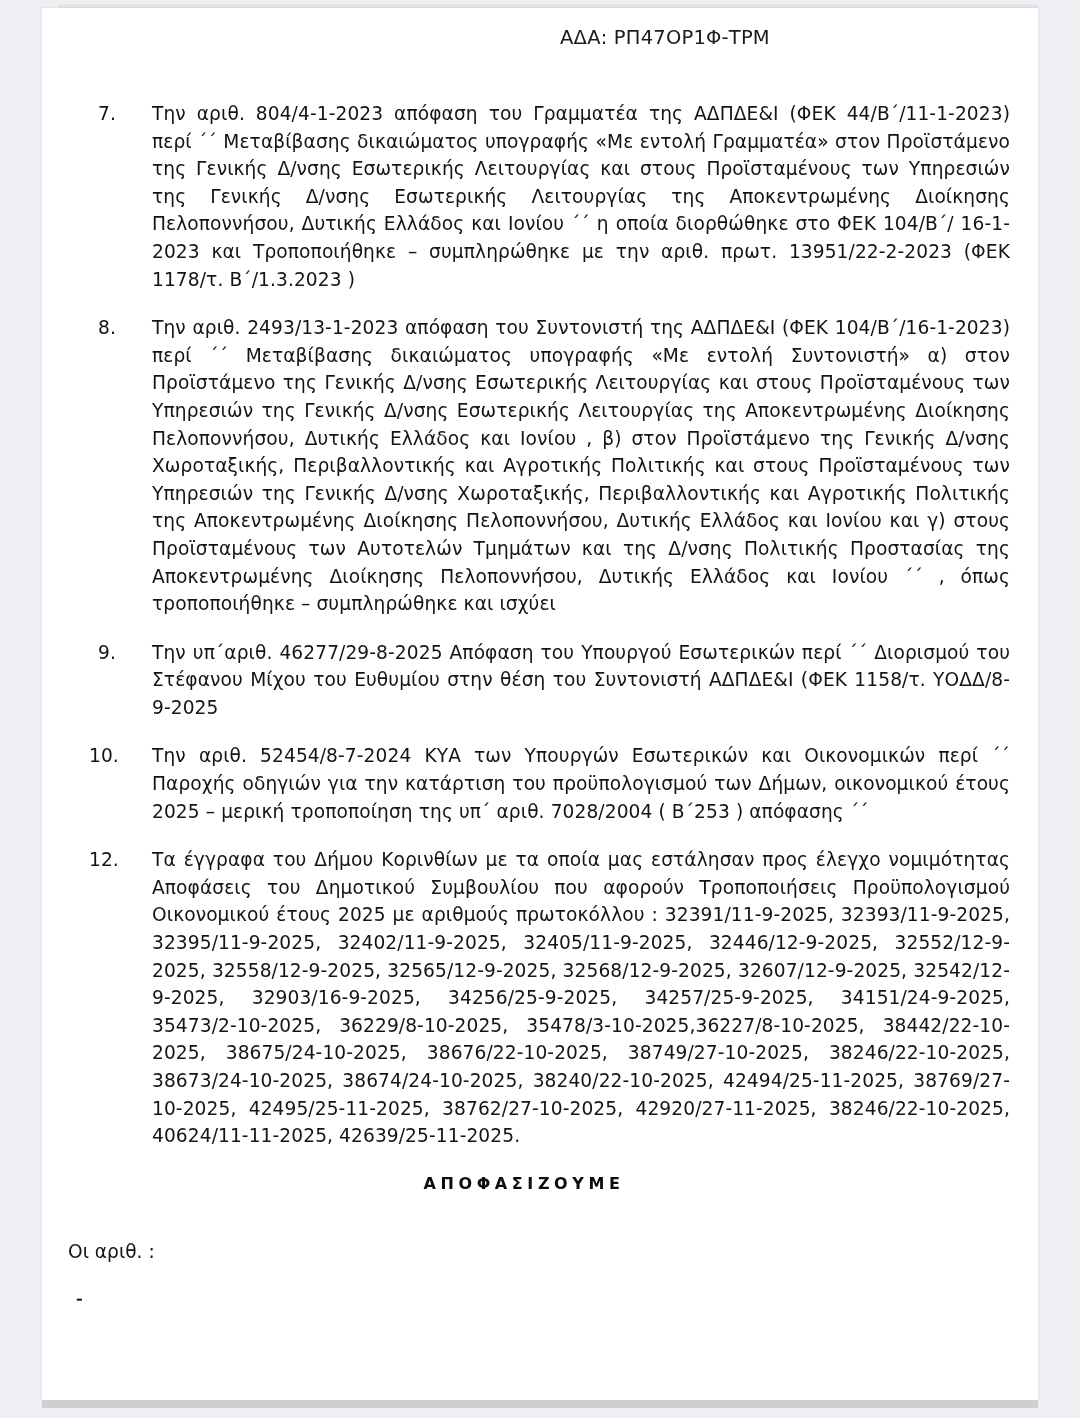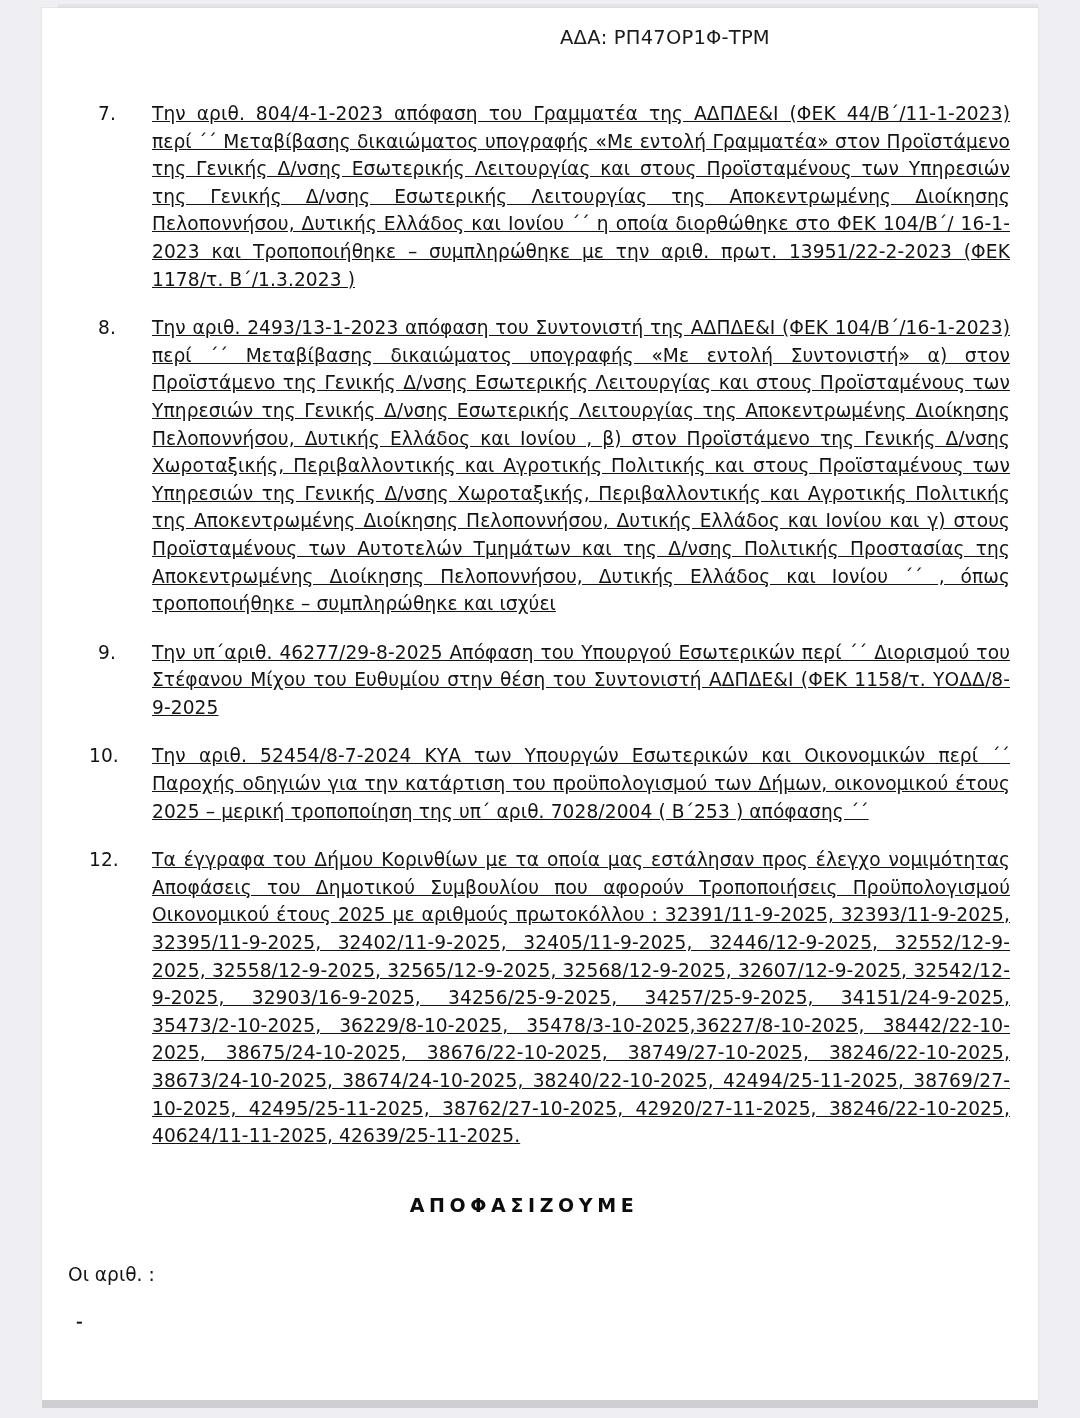--- a/index.html
+++ b/index.html
@@ -97,34 +97,33 @@
     font-size: 18.6px;
     line-height: 27.6px;
     color: #141414;
   }
   ol.clauses > li.two-digit .num {
     left: -9px;
     width: 55px;
   }
   ol.clauses > li .body {
     display: block;
-    text-decoration: underline;
   }
 
   li.c7 { margin-bottom: 24px; }
   li.c8 { margin-bottom: 24px; }
   li.c9 { margin-bottom: 24px; }
   li.c10 { margin-bottom: 26px; }
   li.c11 { margin-bottom: 26px; text-align: left; }
   li.c12 { margin-bottom: 0; }
 
   .decision-title {
-    margin-top: 44px;
+    margin-top: 24px;
     text-align: center;
-    font-size: 19px;
+    font-size: 16px;
     font-weight: bold;
     letter-spacing: 4.6px;
     color: #0d0d0d;
     padding-right: 60px;
   }
 
   .intro-line {
     margin-top: 48px;
     margin-left: -30px;
     font-size: 18.6px;

